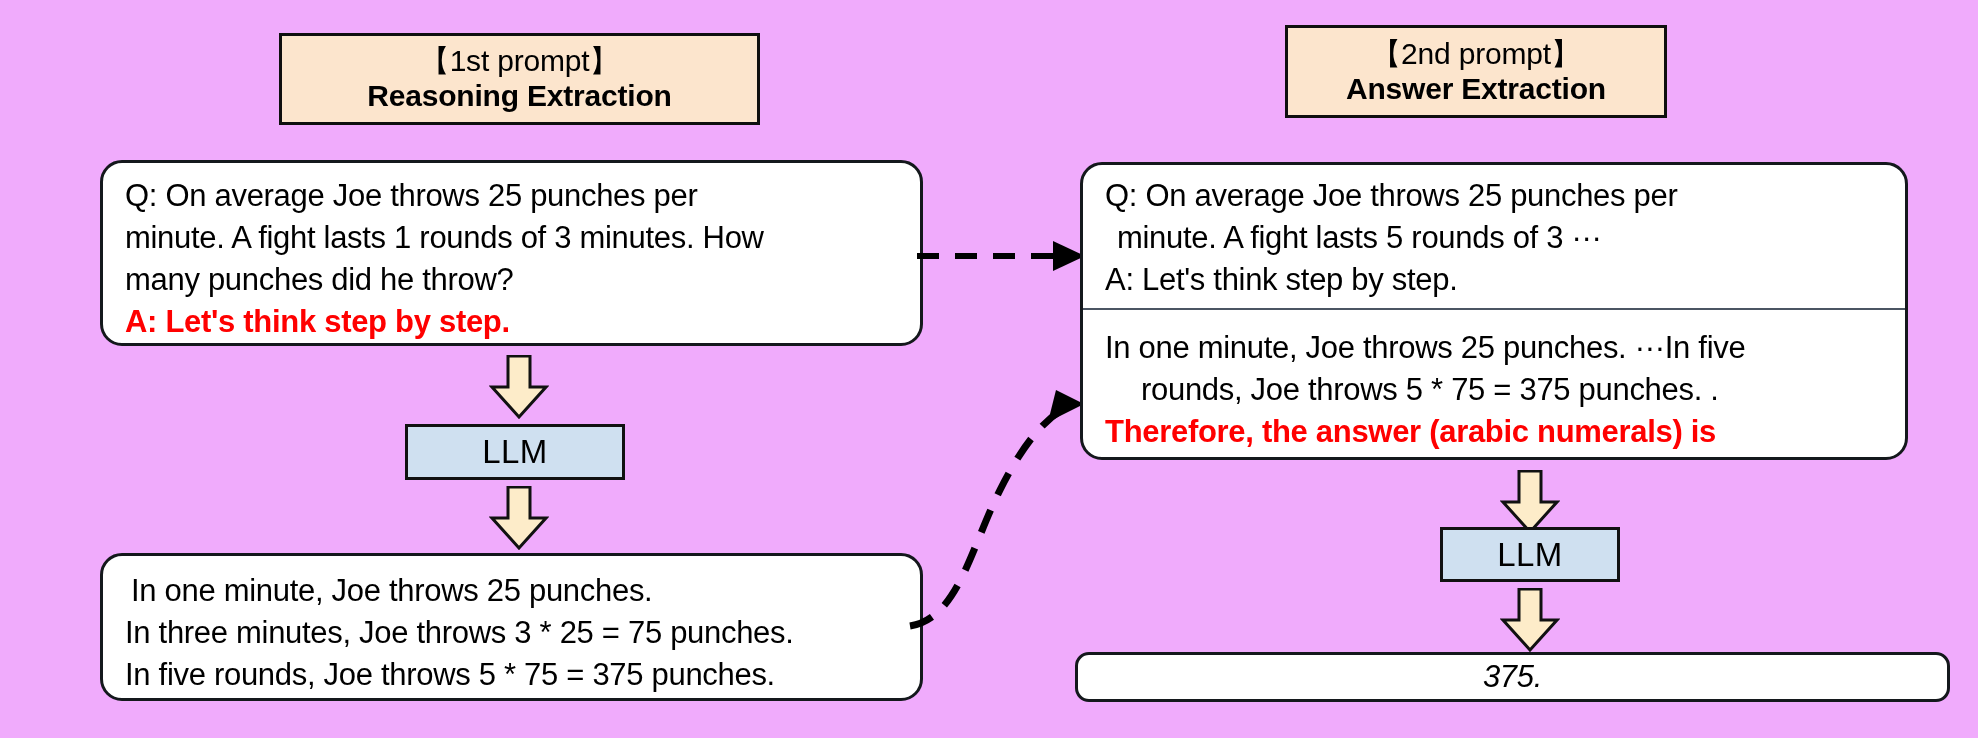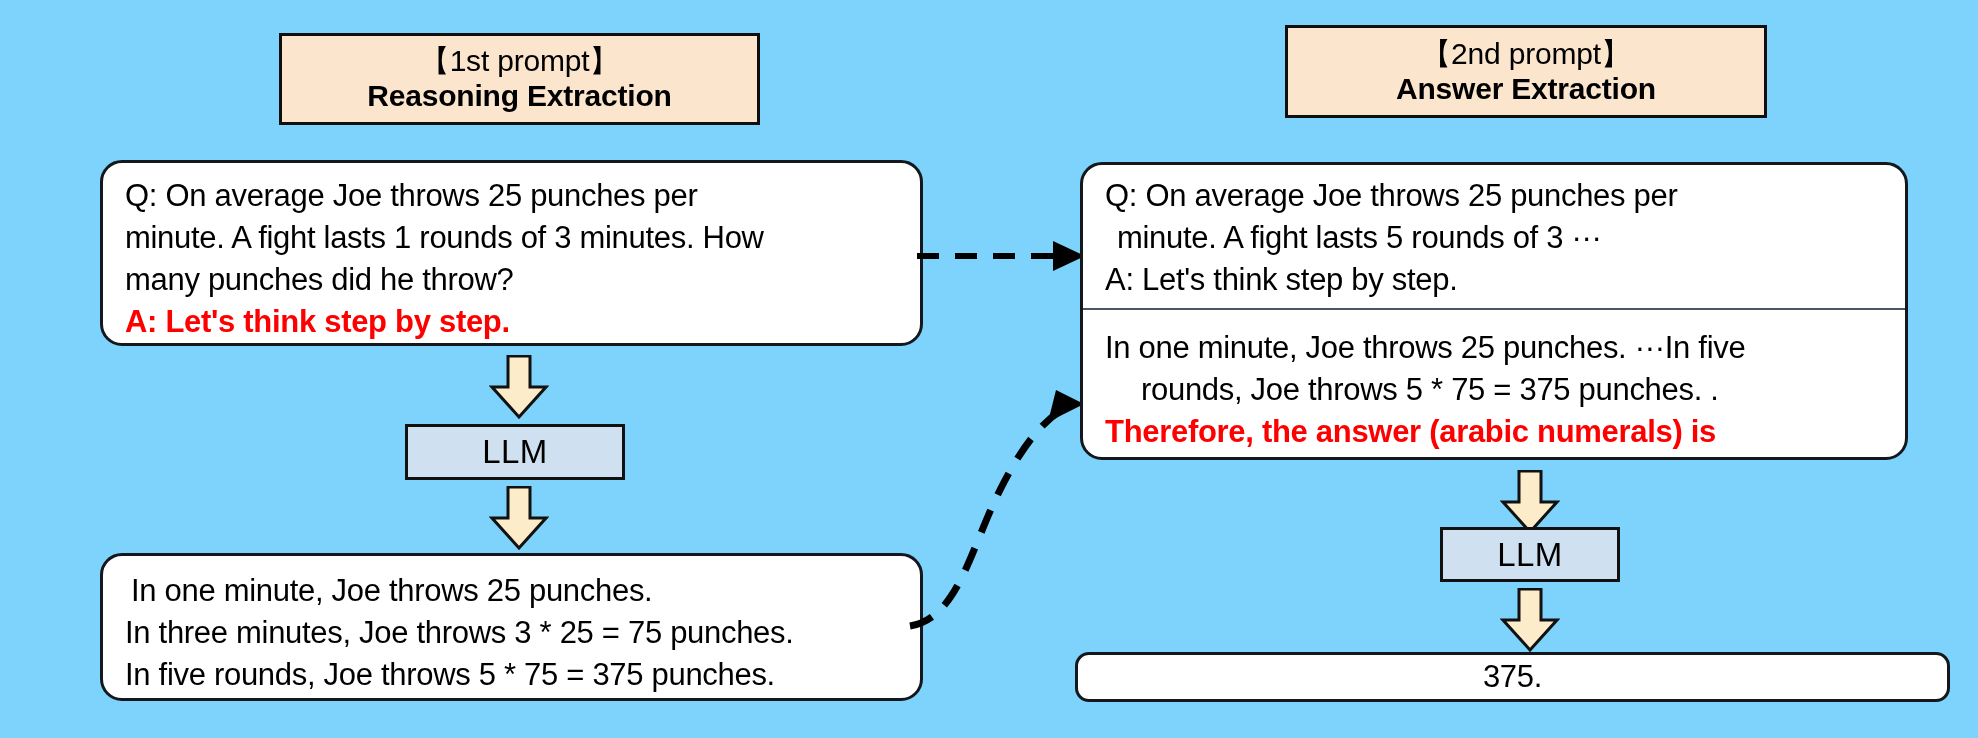--- a/index.html
+++ b/index.html
@@ -9,21 +9,21 @@
     background: #ffffff;
   }
   body {
     font-family: "Liberation Sans", "DejaVu Sans", sans-serif;
     color: #000000;
   }
   #canvas {
     position: relative;
     width: 1978px;
     height: 738px;
-    background: #7dd3fc;
+    background: #f0abfc;
     overflow: hidden;
   }
 
   
   .header-box {
     position: absolute;
     background: #fce5cd;
     border: 3px solid #0f0f0f;
     box-sizing: border-box;
     display: flex;
@@ -100,20 +100,21 @@
     position: absolute;
     background: #ffffff;
     border: 3px solid #14181c;
     border-radius: 14px;
     box-sizing: border-box;
     display: flex;
     align-items: center;
     justify-content: center;
     font-size: 31px;
     letter-spacing: -0.3px;
+    font-style: italic;
   }
 </style>
 </head>
 <body>
 
 <div id="canvas">
 
   <div class="header-box" style="left:279px; top:33px; width:481px; height:92px;">
     <div class="hb-line1">【1st prompt】</div>
     <div class="hb-line2">Reasoning Extraction</div>
@@ -153,21 +154,21 @@
     </svg>
   </div>
 
   <div class="connector" style="left:900px; top:360px; width:210px; height:275px;">
     <svg width="210" height="275" viewBox="0 0 210 275">
       <path d="M 10 266 C 58 258, 70 190, 100 130 C 122 86, 142 62, 162 50" fill="none" stroke="#000000" stroke-width="7" stroke-dasharray="24,17" stroke-linecap="butt"></path>
       <polygon points="148,62 184,44 156,30" fill="#000000"></polygon>
     </svg>
   </div>
 
-  <div class="header-box" style="left:1285px; top:25px; width:482px; height:93px;">
+  <div class="header-box" style="left:1285px; top:25px; width:382px; height:93px;">
     <div class="hb-line1">【2nd prompt】</div>
     <div class="hb-line2">Answer Extraction</div>
   </div>
 
   <div class="round-box" style="left:1080px; top:162px; width:828px; height:298px;">
 
     <div class="box-text" style="position:absolute; left:22px; top:10px;">Q: On average Joe throws 25 punches per</div>
     <div class="box-text" style="position:absolute; left:34px; top:52px;text-align:center;">minute.  A fight lasts 5 rounds of 3 ···</div>
     <div class="box-text" style="position:absolute; left:22px; top:94px;">A: Let's think step by step.</div>
 

